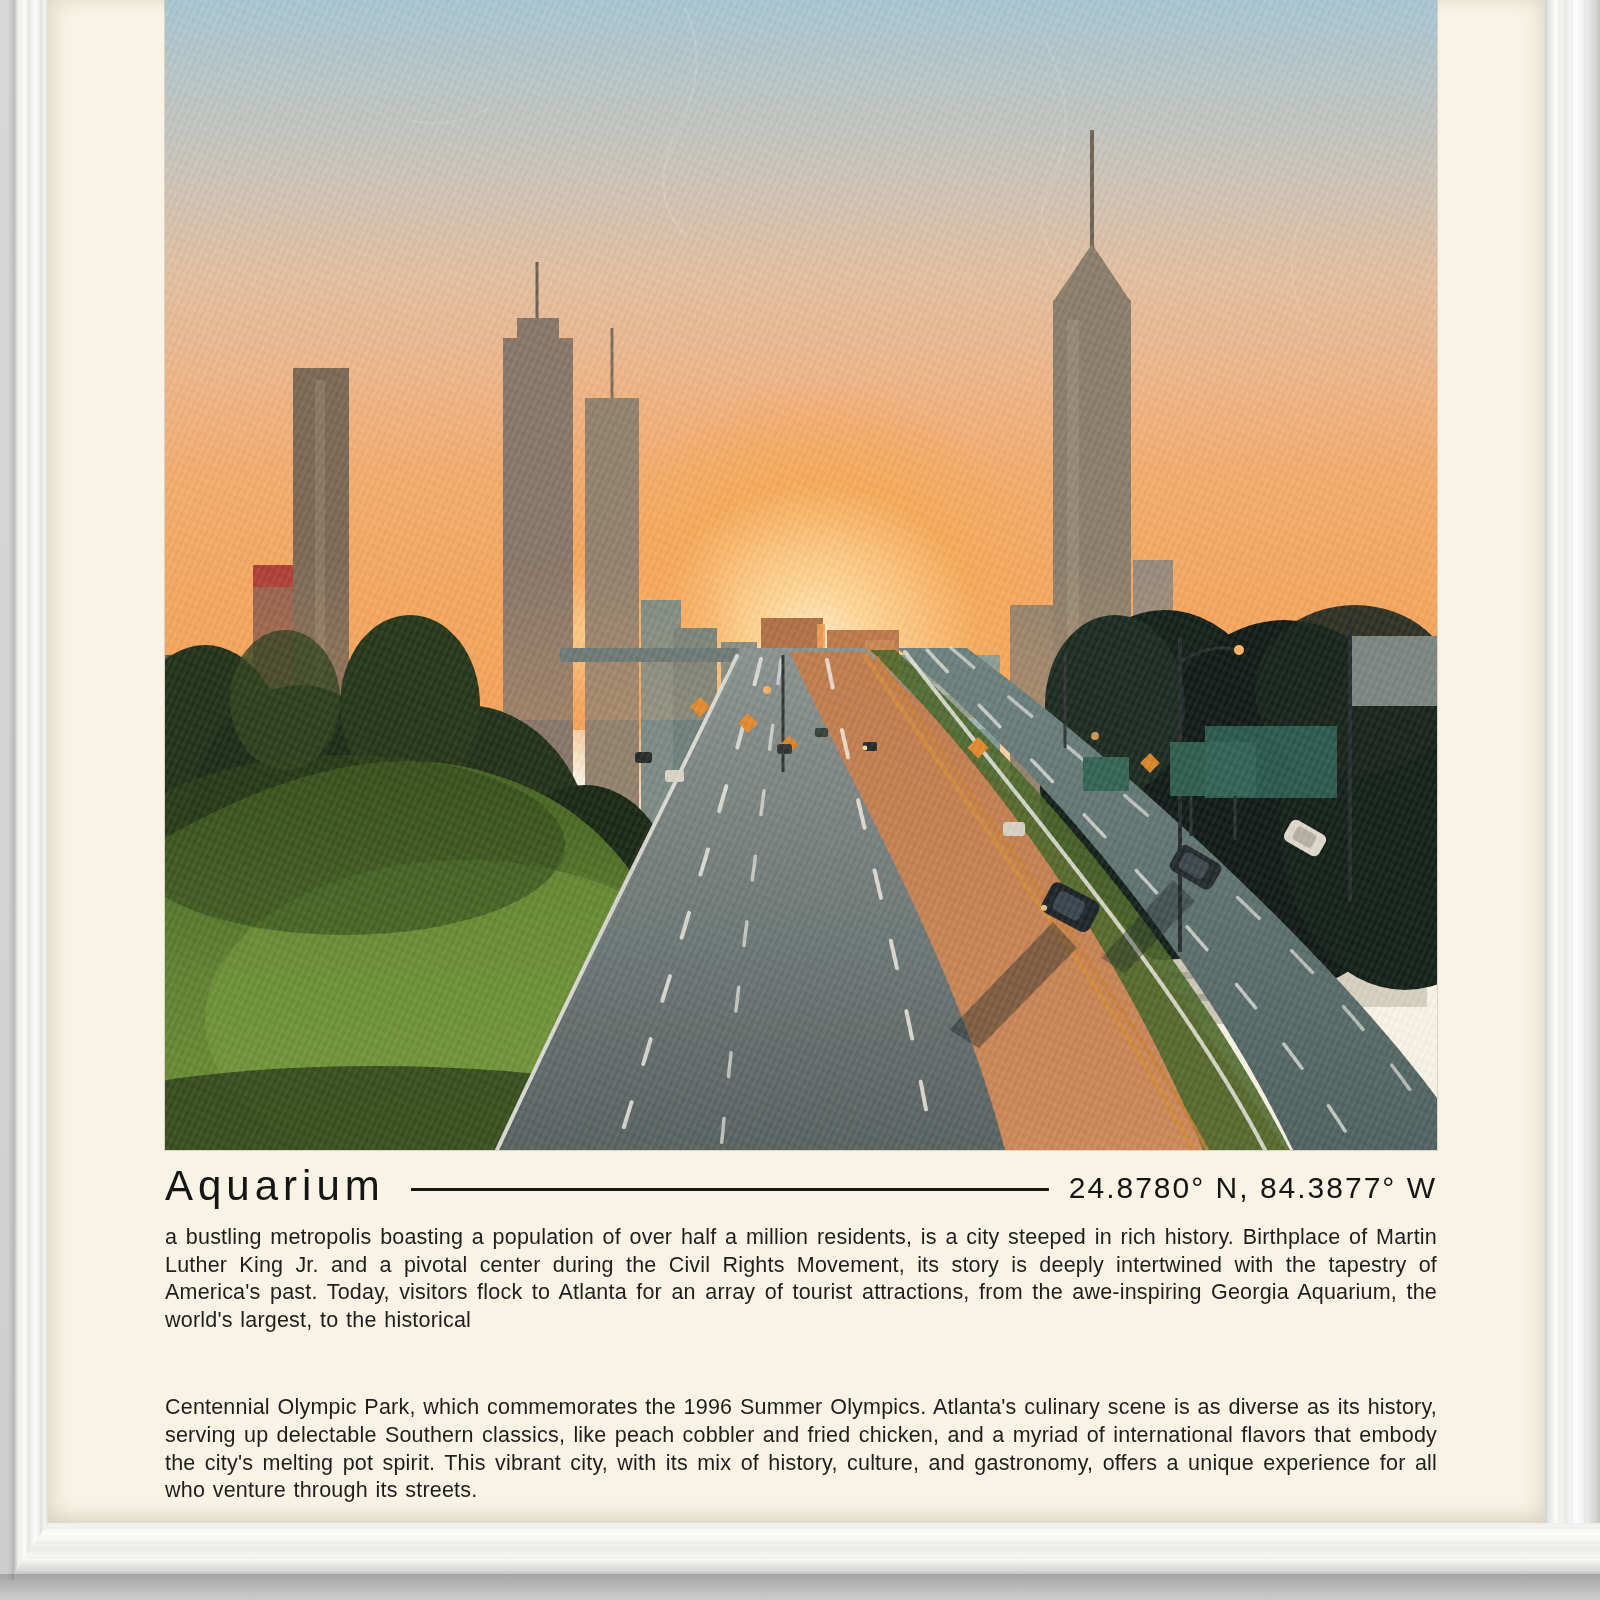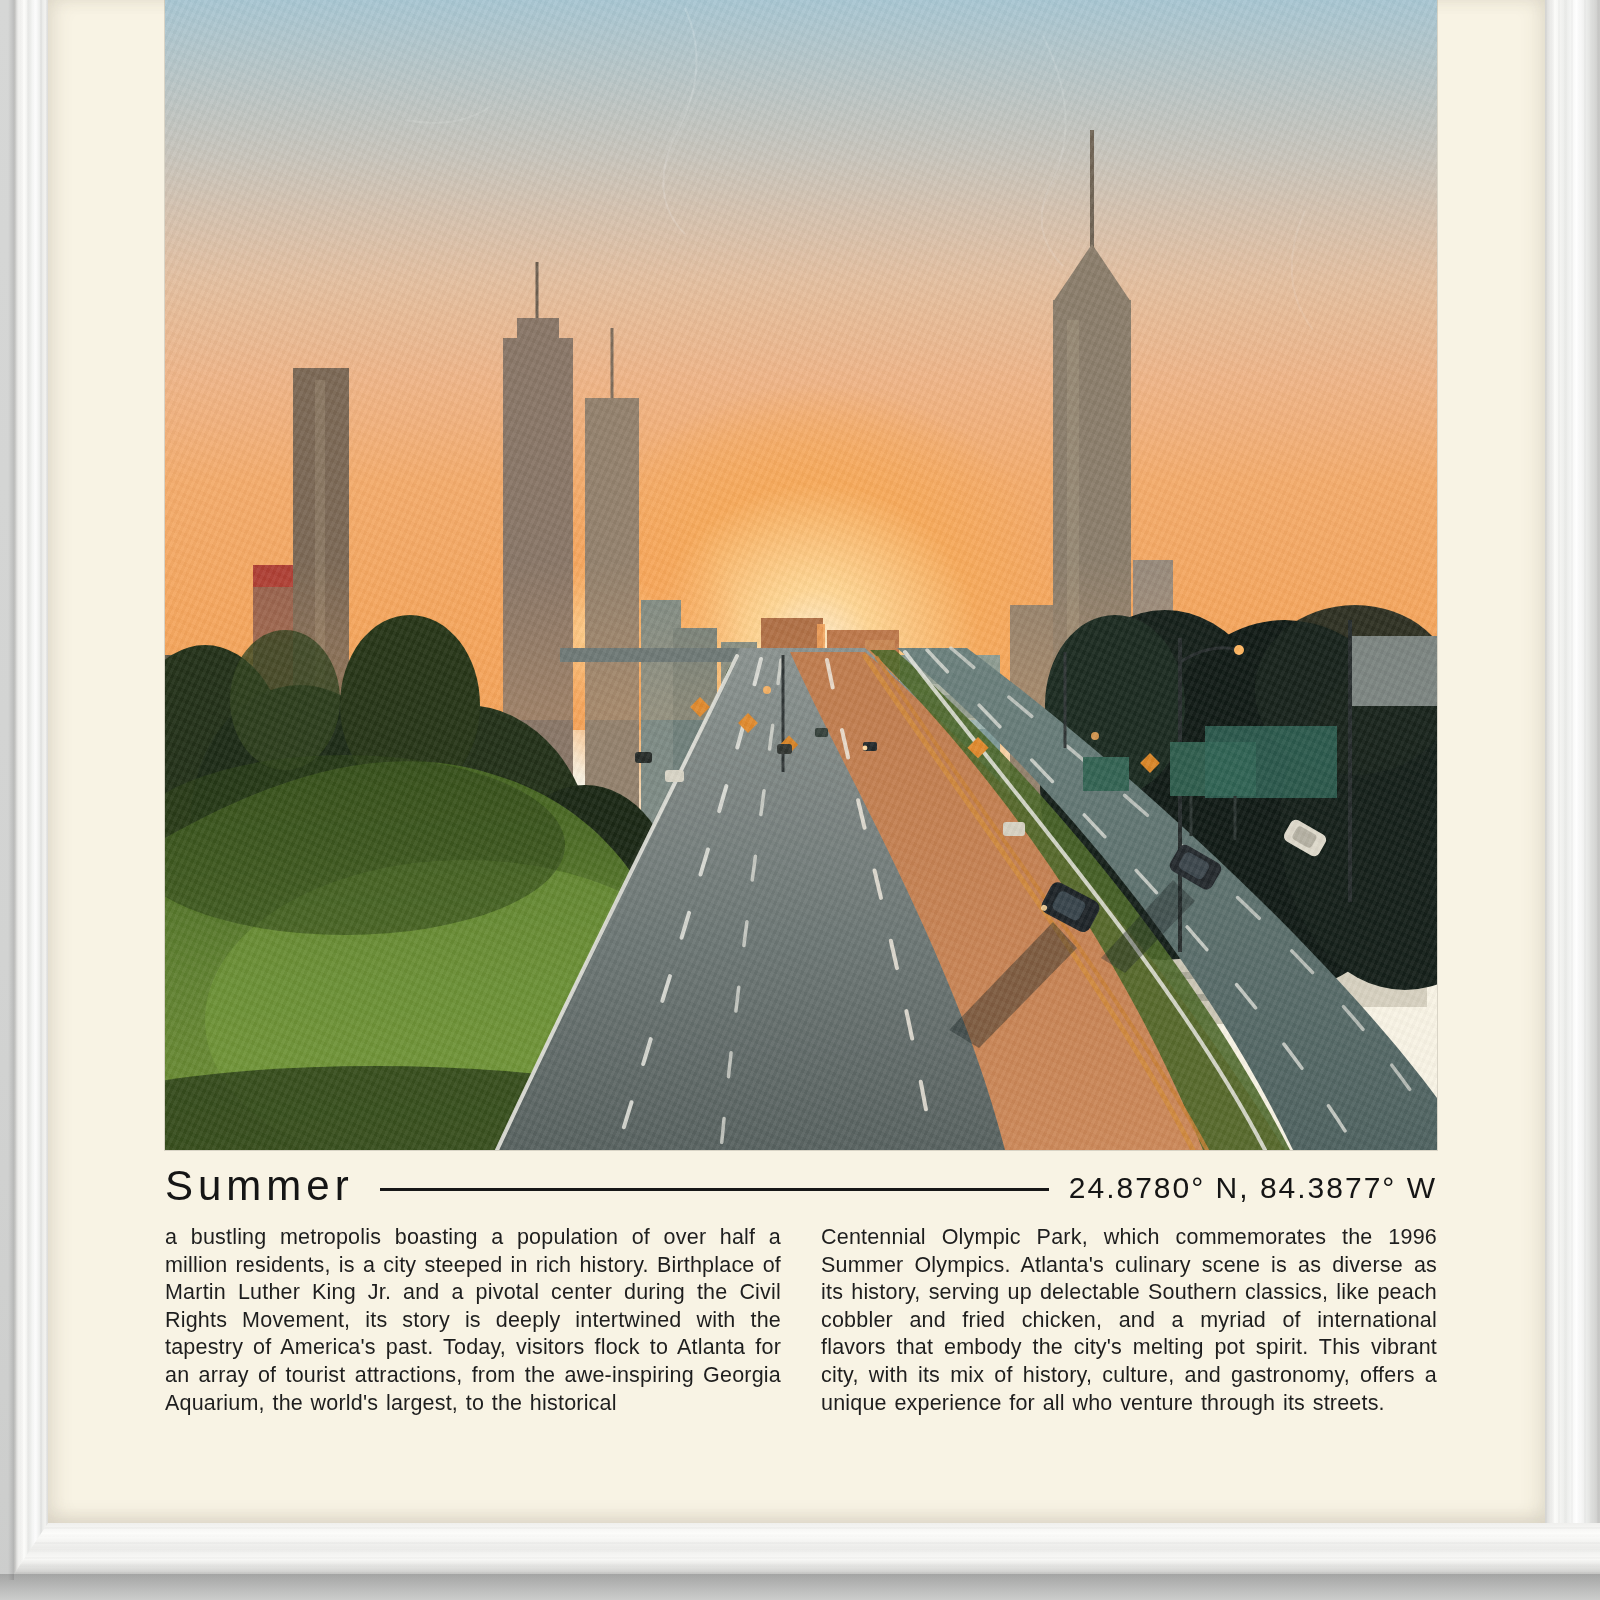--- a/index.html
+++ b/index.html
@@ -44,21 +44,21 @@
       repeating-linear-gradient(23deg,rgba(255,255,255,.025) 0 5px,rgba(0,0,0,.012) 5px 9px);}
 
   
   .caption{position:absolute;left:117px;width:1272px;top:1158px;height:56px;
     display:flex;align-items:center;color:#151515;}
   .city{font-size:42px;letter-spacing:5px;font-weight:400;white-space:nowrap;}
   .rule{flex:1;height:3px;background:#171717;margin:6px 20px 0 26px;}
   .coords{font-size:30px;letter-spacing:2px;white-space:nowrap;margin-top:4px;}
 
   
-  .cols{position:absolute;left:117px;width:1272px;top:1224px;display:flex;gap:40px;}
+  .cols{position:absolute;left:117px;width:1272px;top:1224px;display:flex;gap:60px;flex-direction:column;}
   .col{flex:1;margin:0;font-size:21.5px;line-height:27.6px;letter-spacing:.2px;
     word-spacing:1.5px;text-align:justify;color:#1e1e1e;}
 </style>
 </head>
 <body>
 
 <div class="scene">
 
   <div class="poster">
 
@@ -279,21 +279,21 @@
           <path d="M520,8 q28,62 -12,132 q-24,58 12,94" opacity=".16"></path>
           <path d="M878,36 q42,84 6,152 q-20,44 14,78" opacity=".12"></path>
           <path d="M240,120 q52,10 86,-14" opacity=".12"></path>
           <path d="M1140,210 q-30,70 8,120" opacity=".1"></path>
         </g>
       </svg>
       <div class="texture"></div>
     </div>
 
     <div class="caption">
-      <span class="city">Summer</span>
+      <span class="city">Aquarium</span>
       <span class="rule"></span>
       <span class="coords">24.8780° N, 84.3877° W</span>
     </div>
 
     <div class="cols">
       <p class="col">a bustling metropolis boasting a population of over half a million residents, is a city steeped in rich history. Birthplace of Martin Luther King Jr. and a pivotal center during the Civil Rights Movement, its story is deeply intertwined with the tapestry of America's past. Today, visitors flock to Atlanta for an array of tourist attractions, from the awe-inspiring Georgia Aquarium, the world's largest, to the historical</p>
       <p class="col">Centennial Olympic Park, which commemorates the 1996 Summer Olympics. Atlanta's culinary scene is as diverse as its history, serving up delectable Southern classics, like peach cobbler and fried chicken, and a myriad of international flavors that embody the city's melting pot spirit. This vibrant city, with its mix of history, culture, and gastronomy, offers a unique experience for all who venture through its streets.</p>
     </div>
 
   </div>

